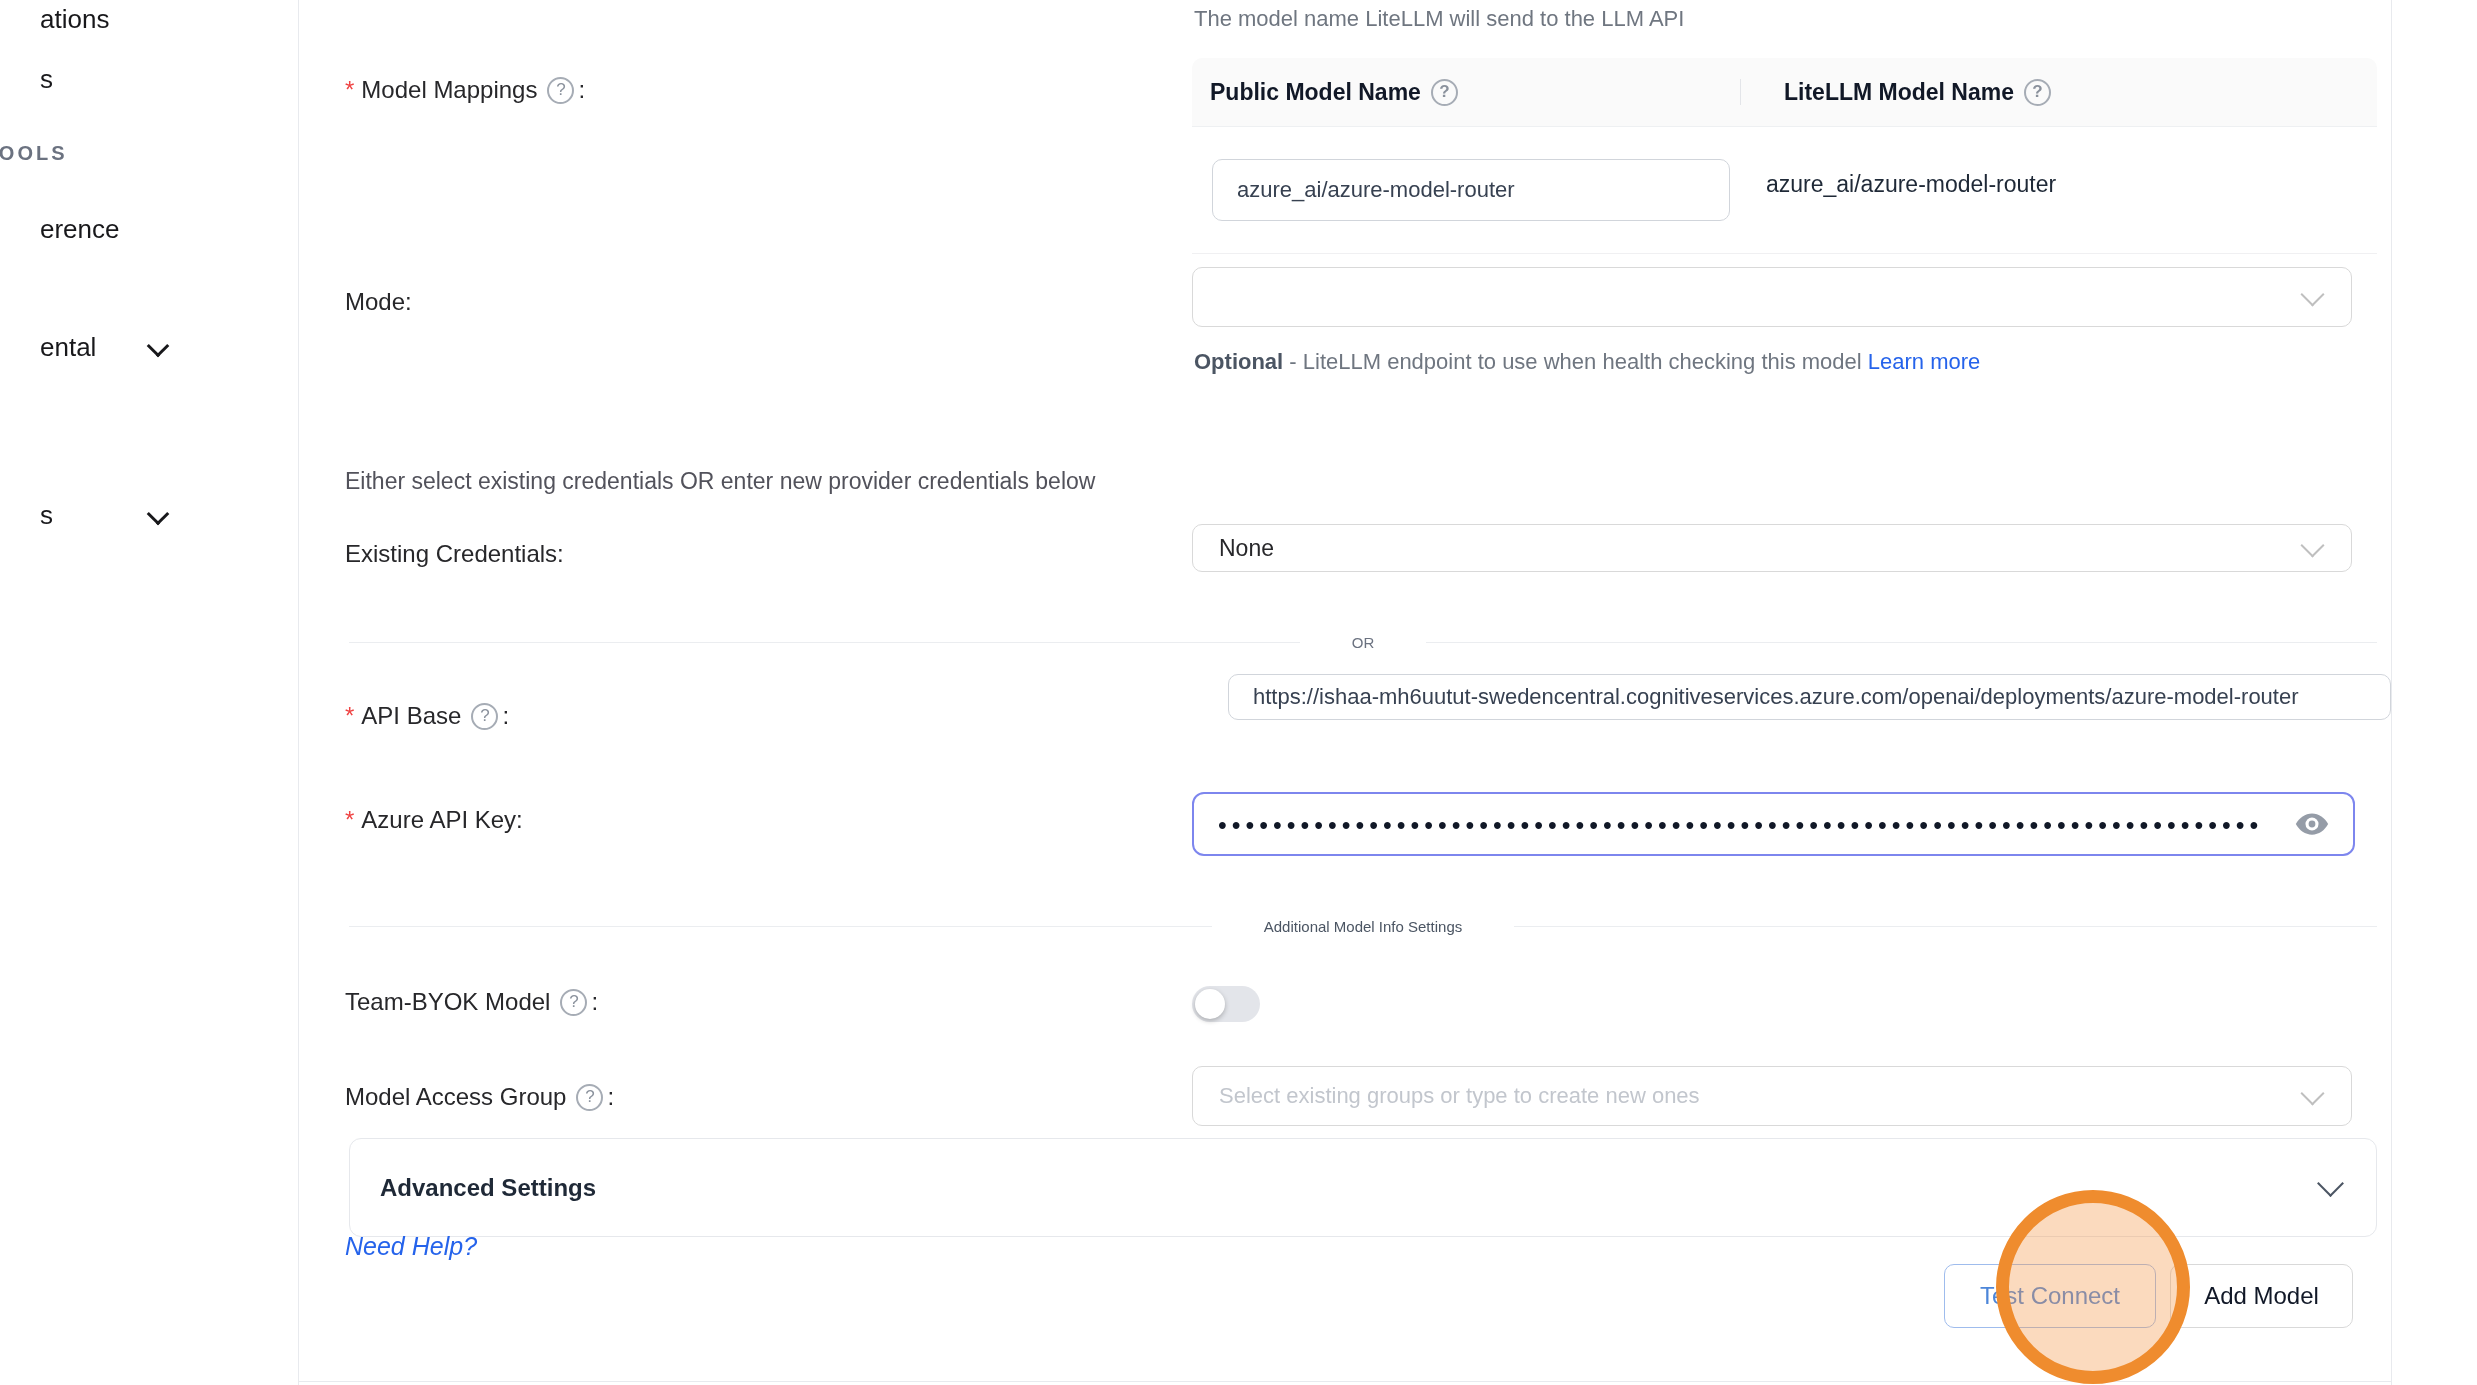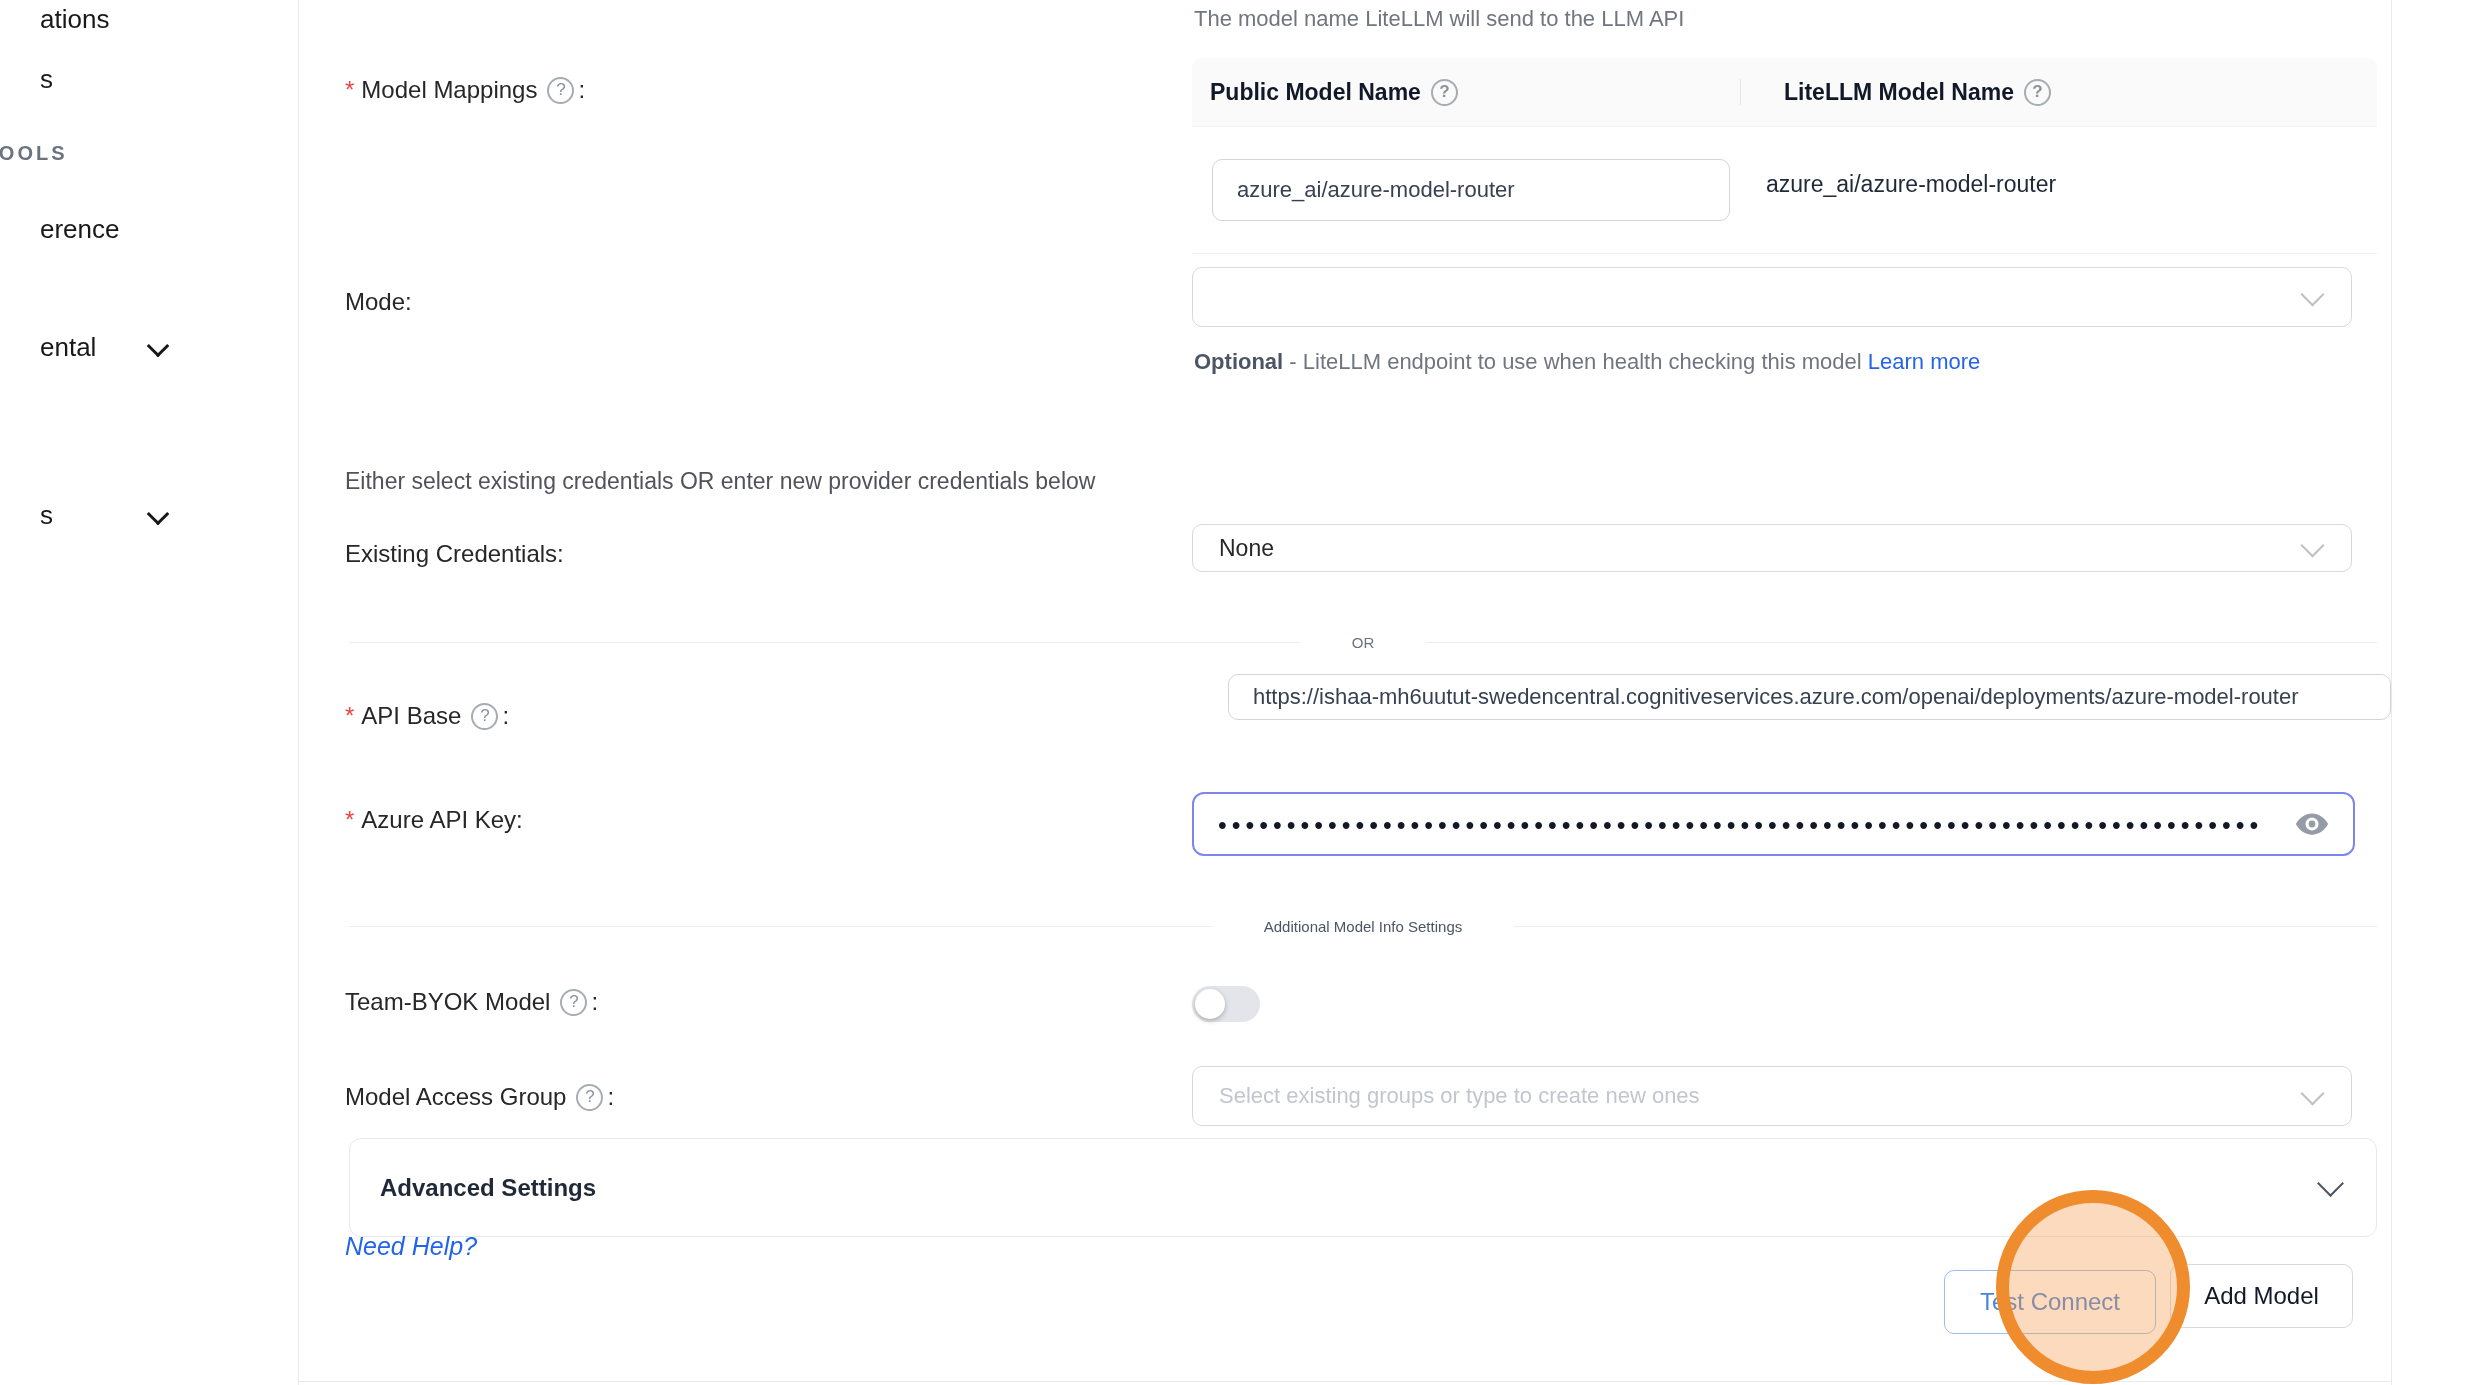--- a/index.html
+++ b/index.html
@@ -73,21 +73,21 @@
              border-radius:12px;box-sizing:border-box;background:#fff;display:flex;align-items:center;
              padding:0 36px 0 30px;cursor:pointer;}
   .adv-title{font-size:24px;font-weight:bold;color:#1f2937;flex:1;}
   .adv-caret{width:17px;height:17px;border-right:2.8px solid #4b5563;border-bottom:2.8px solid #4b5563;
              transform:rotate(45deg);margin-top:-8px;}
 
   
   .link{color:#2563eb;cursor:pointer;}
   .btn{position:absolute;height:64px;border-radius:10px;background:#fff;display:flex;
        align-items:center;justify-content:center;font-size:24px;box-sizing:border-box;cursor:pointer;}
-  .btn-test{left:1944px;top:1264px;width:212px;border:1.6px solid #9fbced;color:#4d86d9;margin-top:6px;}
+  .btn-test{left:1944px;top:1264px;width:212px;border:1.6px solid #9fbced;color:#4d86d9;}
   .btn-add{left:2170px;top:1264px;width:183px;border:1.5px solid #d9d9d9;color:#111827;}
 
   
   .click-ring{position:absolute;left:1996px;top:1190px;width:194px;height:194px;border-radius:50%;
               border:13px solid #ef8c2e;background:rgba(243,152,74,.36);box-sizing:border-box;
               pointer-events:none;z-index:5;}
 </style>
 </head>
 <body>
 

